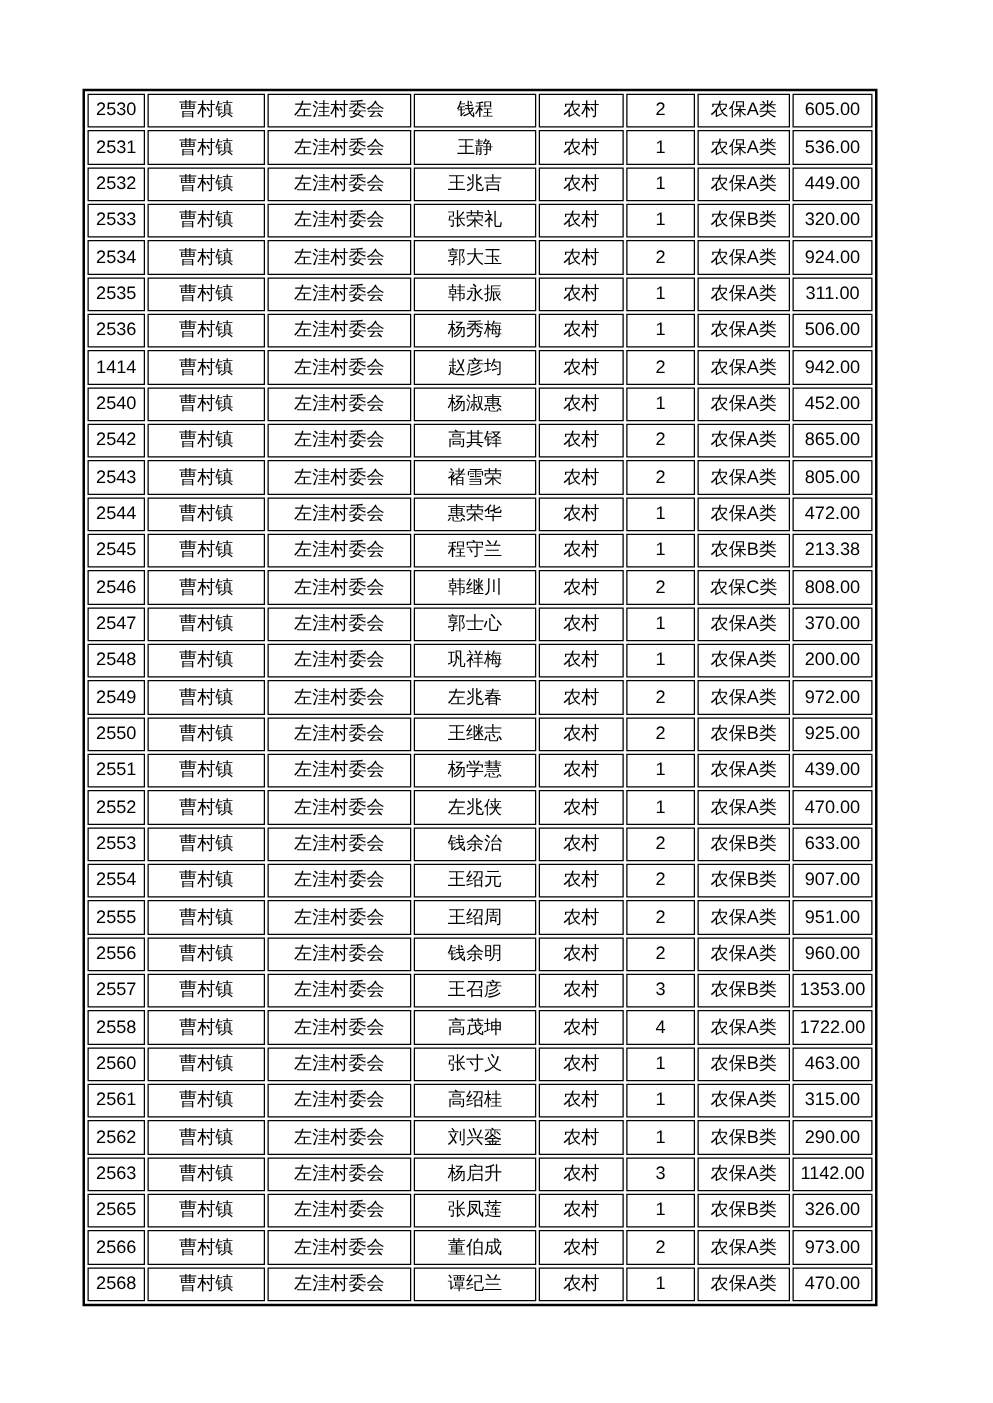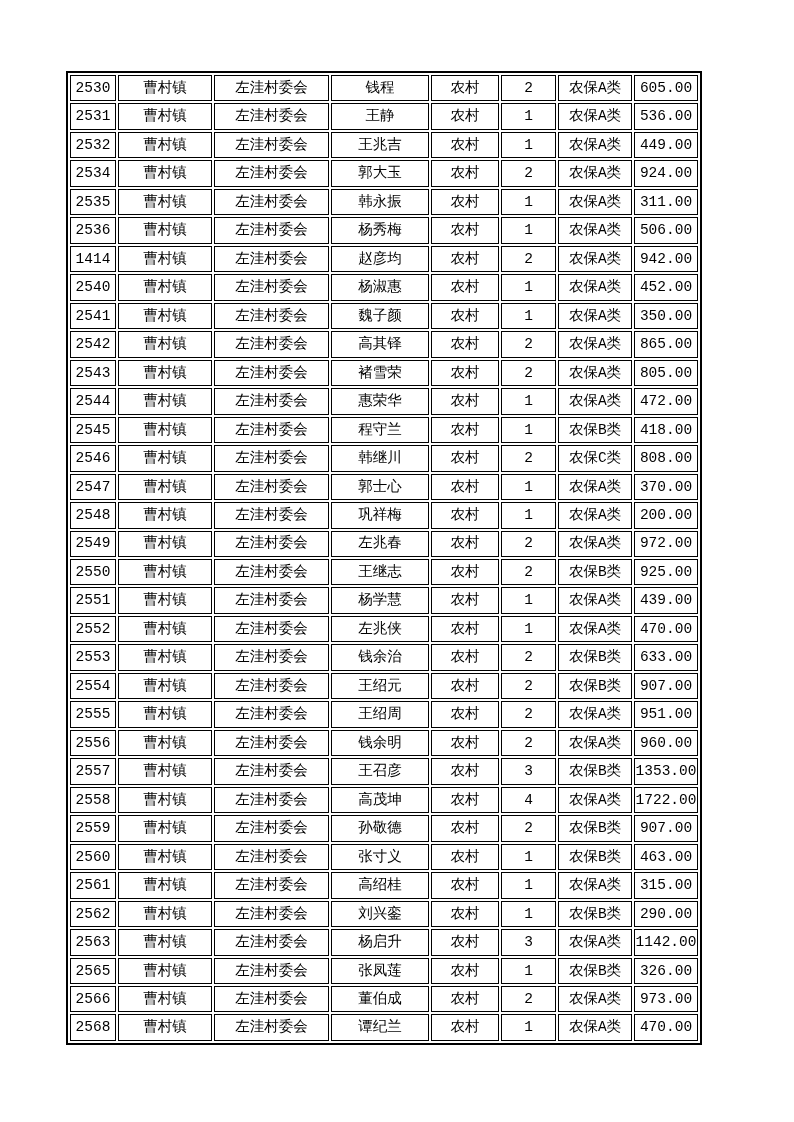--- a/index.html
+++ b/index.html
@@ -6,21 +6,21 @@
     margin: 0;
     padding: 0;
     background: #ffffff;
   }
   .page {
     position: relative;
     width: 794px;
     height: 1122px;
     background: #ffffff;
     color: #000000;
-    font-family: Liberation Mono, monospace;
+    font-family: Liberation Sans, sans-serif;
     overflow: hidden;
   }
   table.grid {
     position: absolute;
     left: 66px;
     top: 71px;
     width: 636px;
     height: 974px;
     table-layout: fixed;
     border-collapse: separate;
@@ -80,20 +80,30 @@
           <td>2532</td>
           <td>曹村镇</td>
           <td>左洼村委会</td>
           <td>王兆吉</td>
           <td>农村</td>
           <td>1</td>
           <td>农保A类</td>
           <td>449.00</td>
         </tr>
         <tr>
+          <td>2533</td>
+          <td>曹村镇</td>
+          <td>左洼村委会</td>
+          <td>张荣礼</td>
+          <td>农村</td>
+          <td>1</td>
+          <td>农保B类</td>
+          <td>320.00</td>
+        </tr>
+        <tr>
           <td>2534</td>
           <td>曹村镇</td>
           <td>左洼村委会</td>
           <td>郭大玉</td>
           <td>农村</td>
           <td>2</td>
           <td>农保A类</td>
           <td>924.00</td>
         </tr>
         <tr>
@@ -130,30 +140,20 @@
           <td>2540</td>
           <td>曹村镇</td>
           <td>左洼村委会</td>
           <td>杨淑惠</td>
           <td>农村</td>
           <td>1</td>
           <td>农保A类</td>
           <td>452.00</td>
         </tr>
         <tr>
-          <td>2541</td>
-          <td>曹村镇</td>
-          <td>左洼村委会</td>
-          <td>魏子颜</td>
-          <td>农村</td>
-          <td>1</td>
-          <td>农保A类</td>
-          <td>350.00</td>
-        </tr>
-        <tr>
           <td>2542</td>
           <td>曹村镇</td>
           <td>左洼村委会</td>
           <td>高其铎</td>
           <td>农村</td>
           <td>2</td>
           <td>农保A类</td>
           <td>865.00</td>
         </tr>
         <tr>
@@ -177,21 +177,21 @@
           <td>472.00</td>
         </tr>
         <tr>
           <td>2545</td>
           <td>曹村镇</td>
           <td>左洼村委会</td>
           <td>程守兰</td>
           <td>农村</td>
           <td>1</td>
           <td>农保B类</td>
-          <td>418.00</td>
+          <td>213.38</td>
         </tr>
         <tr>
           <td>2546</td>
           <td>曹村镇</td>
           <td>左洼村委会</td>
           <td>韩继川</td>
           <td>农村</td>
           <td>2</td>
           <td>农保C类</td>
           <td>808.00</td>
@@ -308,30 +308,20 @@
         </tr>
         <tr>
           <td>2558</td>
           <td>曹村镇</td>
           <td>左洼村委会</td>
           <td>高茂坤</td>
           <td>农村</td>
           <td>4</td>
           <td>农保A类</td>
           <td>1722.00</td>
-        </tr>
-        <tr>
-          <td>2559</td>
-          <td>曹村镇</td>
-          <td>左洼村委会</td>
-          <td>孙敬德</td>
-          <td>农村</td>
-          <td>2</td>
-          <td>农保B类</td>
-          <td>907.00</td>
         </tr>
         <tr>
           <td>2560</td>
           <td>曹村镇</td>
           <td>左洼村委会</td>
           <td>张寸义</td>
           <td>农村</td>
           <td>1</td>
           <td>农保B类</td>
           <td>463.00</td>

